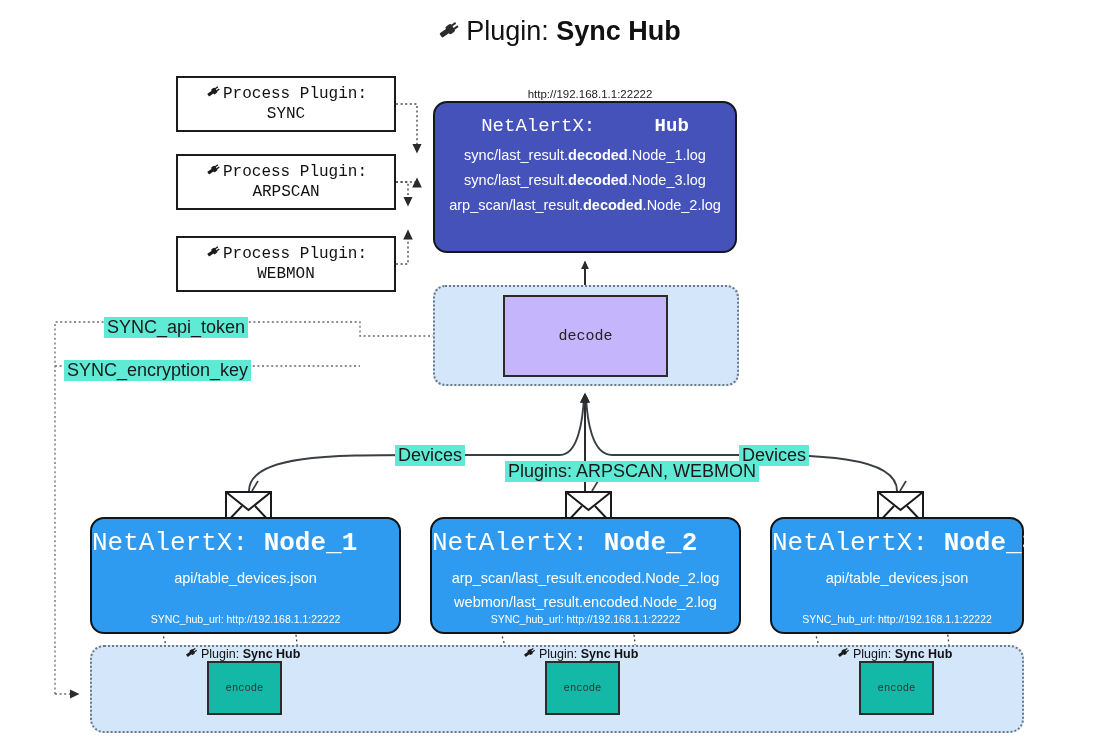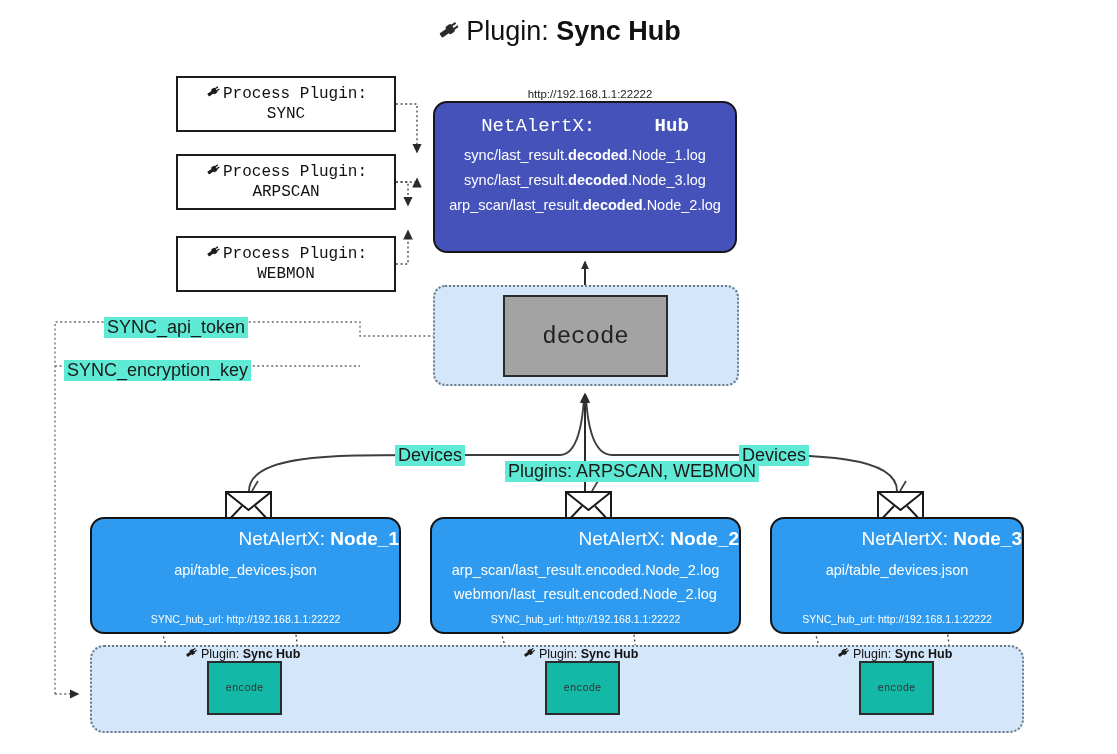--- a/index.html
+++ b/index.html
@@ -97,25 +97,25 @@
     width: 306px; height: 101px;
     background: #d4e6f9;
     border: 2px dotted #6b7a85;
     border-radius: 12px;
     box-sizing: border-box;
   }
   .decode-box {
     position: absolute;
     left: 503px; top: 295px;
     width: 165px; height: 82px;
-    background: #a3a3a3;
+    background: #c4b5fd;
     border: 2px solid #2b2b2b;
     box-sizing: border-box;
     font-family: "Liberation Mono", monospace;
-    font-size: 24px;
+    font-size: 15px;
     color: #222;
     display: flex; align-items: center; justify-content: center;
   }
 
   
   .wire-label {
     position: absolute;
     font-size: 18px;
     color: #1a1a1a;
     background: #5eead4;
@@ -135,23 +135,23 @@
     background: #2f9bf0;
     border: 2px solid #141414;
     border-radius: 14px;
     box-sizing: border-box;
     color: #ffffff;
   }
   #node-1 { left: 90px;  top: 517px; width: 311px; }
   #node-2 { left: 430px; top: 517px; width: 311px; }
   #node-3 { left: 770px; top: 517px; width: 254px; }
   .node-title {
-    text-align: right;
-    font-family: Liberation Sans, sans-serif;
-    font-size: 19px;
+    text-align: left;
+    font-family: Liberation Mono, monospace;
+    font-size: 26px;
     margin-top: 9px;
     white-space: nowrap;
   }
   .node-title .bold { font-weight: bold; }
   .node-lines { margin-top: 8px; }
   .node-line {
     font-size: 14.5px;
     text-align: center;
     line-height: 24px;
     white-space: nowrap;

